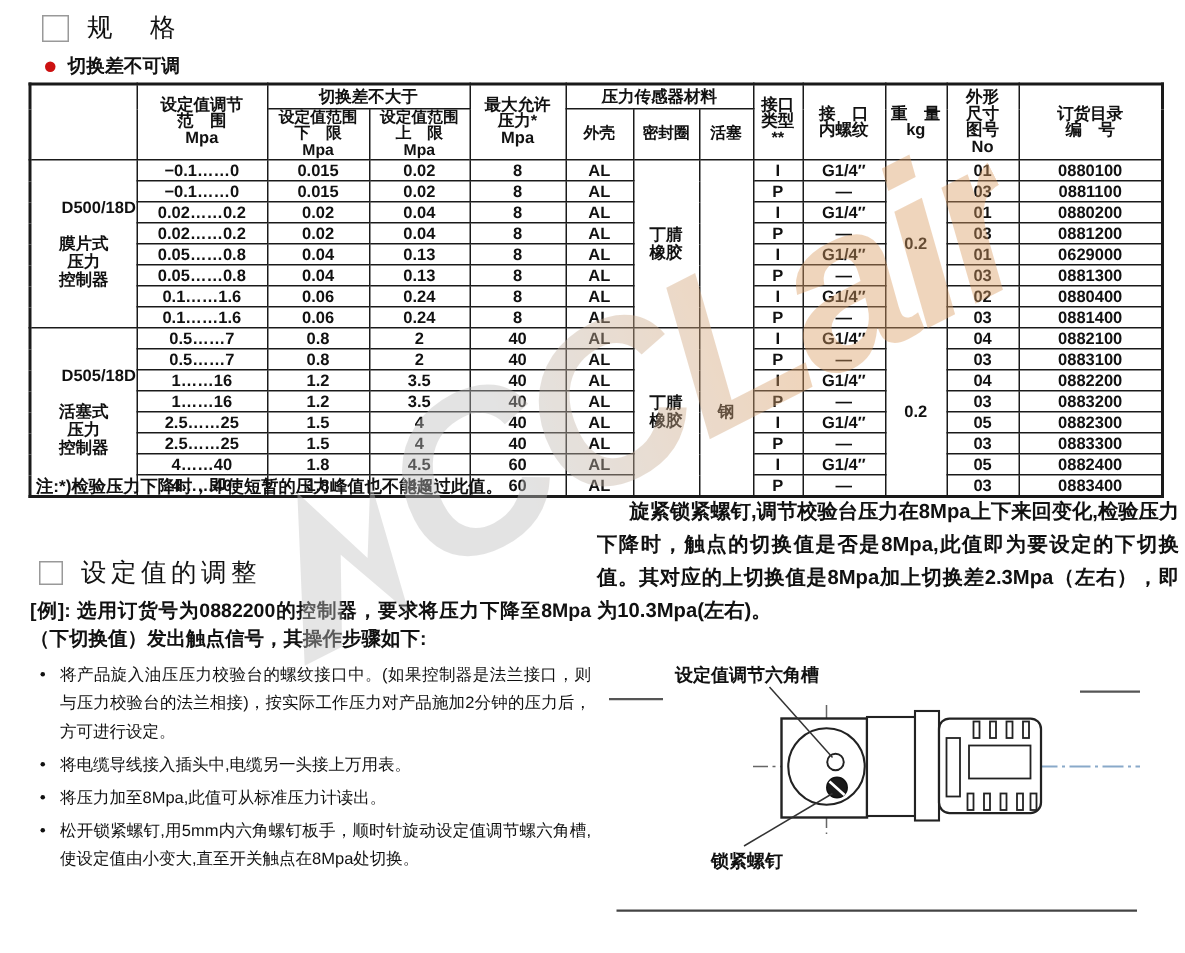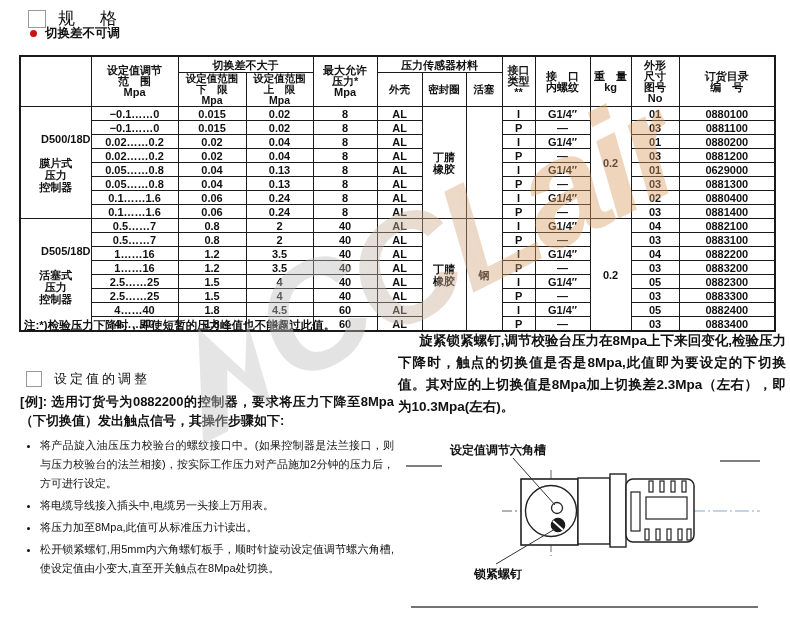--- a/index.html
+++ b/index.html
@@ -6,25 +6,25 @@
   body {
     width:790px; height:635px; background:#ffffff;
     font-family:"Liberation Sans","DejaVu Sans",sans-serif;
     color:#111; position:relative; overflow:hidden;
   }
   .abs { position:absolute; }
 
   
   .sec-header { display:flex; align-items:center; gap:12px; font-weight:normal; }
   .spec-title { left:28px; top:7px; font-size:17px; letter-spacing:4px; }
-  .adjust-title { font-size:13px; letter-spacing:3px; margin:0 0 4px 6px; }
+  .adjust-title { font-size:17px; letter-spacing:3px; margin:0 0 4px 6px; }
   .checkbox { width:16px; height:16px; border:1.5px solid #999; background:#fff; flex:0 0 auto; }
   .checkbox.small { width:14px; height:14px; }
 
-  .bullet-line { left:30px; top:25px; display:flex; align-items:center; gap:8px;
+  .bullet-line { left:30px; top:36px; display:flex; align-items:center; gap:8px;
                  font-size:12.5px; font-weight:bold; }
   .red-dot { width:7px; height:7px; border-radius:50%; background:#cc1111; flex:0 0 auto; }
 
   
   table.spec { left:19px; top:55px; border-collapse:collapse; table-layout:fixed; position:absolute; }
   table.spec td { border:1px solid #1a1a1a; font-size:11px; font-weight:bold;
                   text-align:center; vertical-align:middle; padding:0; line-height:12px;
                   overflow:hidden; white-space:nowrap; }
   table.spec { border:2px solid #1a1a1a; }
   tr.hdr1 td { height:15px; font-size:11px; }

